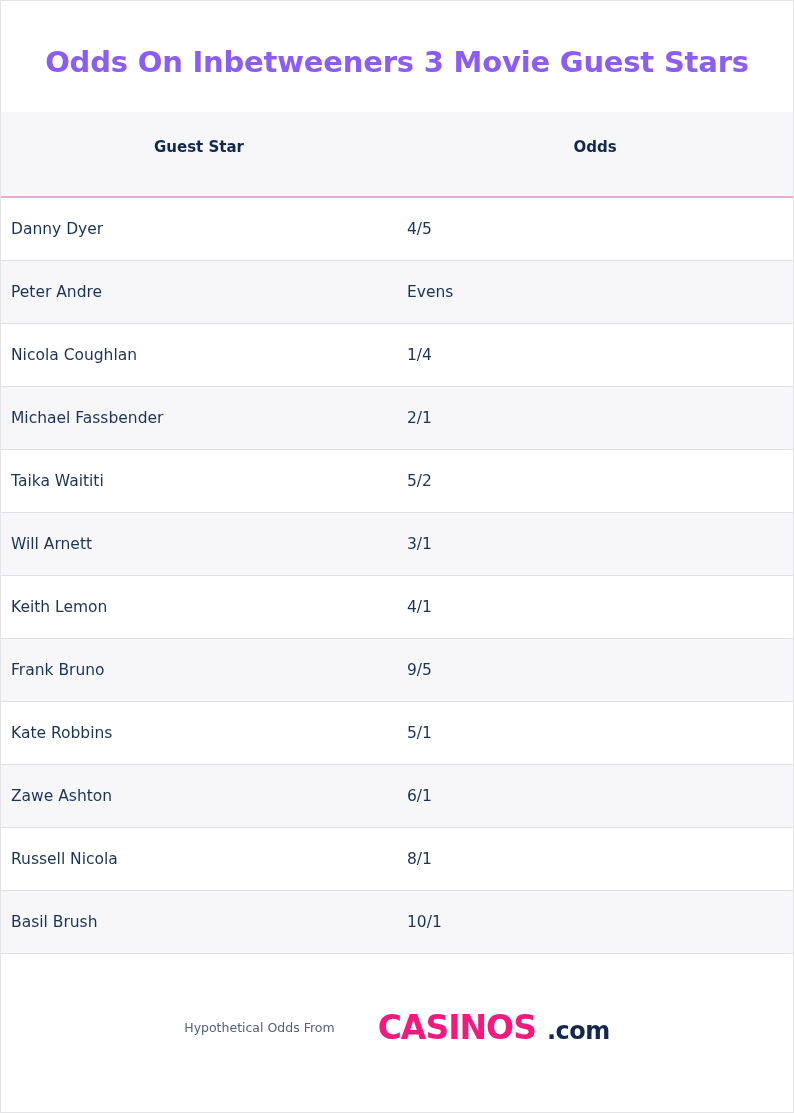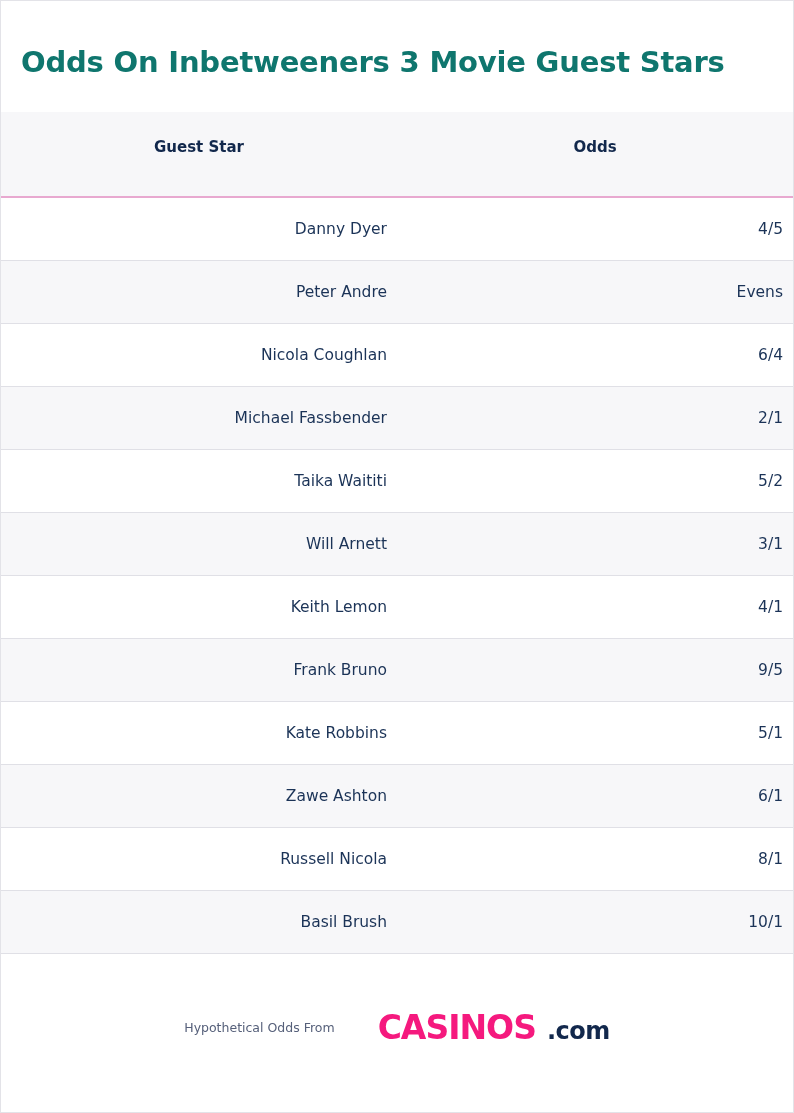--- a/index.html
+++ b/index.html
@@ -17,23 +17,24 @@
   .page {
     width: 794px;
     height: 1113px;
     box-sizing: border-box;
     border: 1px solid #e3e3e8;
     background: #ffffff;
     display: flex;
     flex-direction: column;
   }
   .title {
+    text-align: center;
     font-size: 29px;
     font-weight: bold;
-    color: #0f766e;
+    color: #8b5cf6;
     letter-spacing: -0.2px;
     margin: 44px 20px 32px 20px;
     line-height: 1.2;
   }
   .table {
     width: 100%;
     border-collapse: collapse;
     table-layout: fixed;
   }
   .table th {
@@ -43,21 +44,21 @@
     padding: 26px 10px 40px 10px;
     background: #f7f7f9;
     border-bottom: 2px solid #e8a9d0;
     text-align: center;
   }
   .table td {
     font-size: 15.5px;
     font-weight: normal;
     color: #1b3357;
     padding: 22px 10px;
-    text-align: right;
+    text-align: left;
     border-bottom: 1px solid #e0e0e6;
   }
   .table tbody tr:nth-child(even) td {
     background: #f7f7f9;
   }
   .table tbody tr:nth-child(odd) td {
     background: #ffffff;
   }
   .table tbody tr:last-child td {
     border-bottom: 1px solid #e0e0e6;
@@ -118,21 +119,21 @@
       <tr>
         <td>Danny Dyer</td>
         <td>4/5</td>
       </tr>
       <tr>
         <td>Peter Andre</td>
         <td>Evens</td>
       </tr>
       <tr>
         <td>Nicola Coughlan</td>
-        <td>6/4</td>
+        <td>1/4</td>
       </tr>
       <tr>
         <td>Michael Fassbender</td>
         <td>2/1</td>
       </tr>
       <tr>
         <td>Taika Waititi</td>
         <td>5/2</td>
       </tr>
       <tr>

